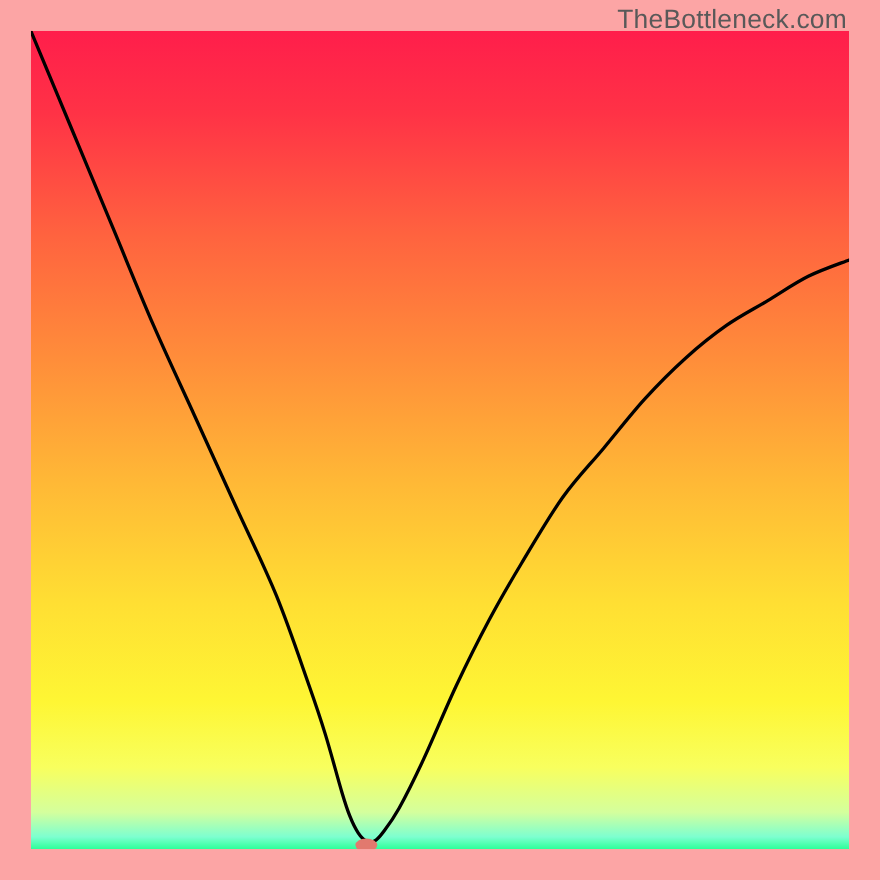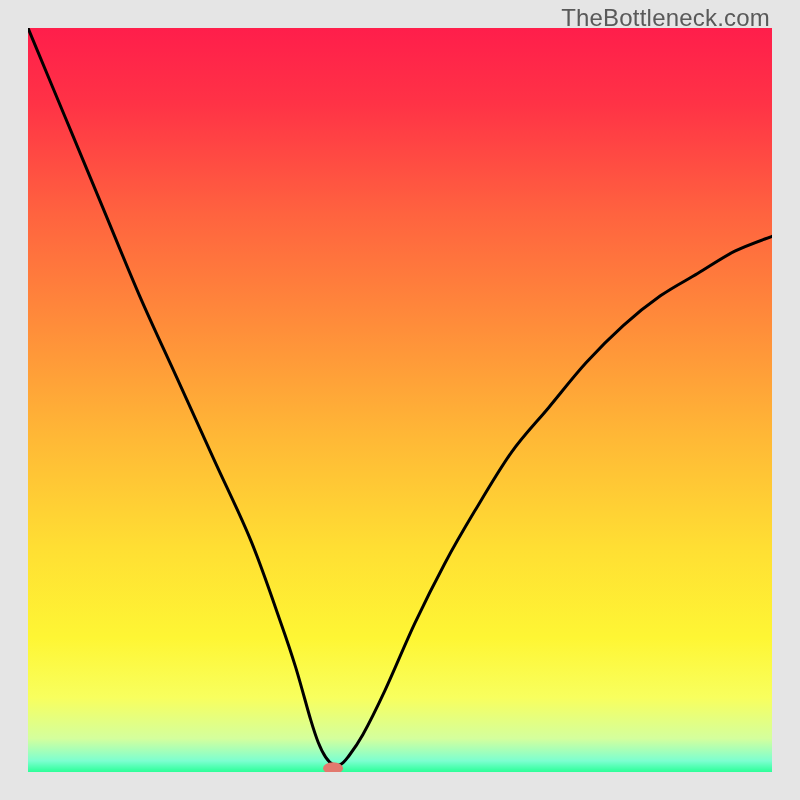--- a/index.html
+++ b/index.html
@@ -10,21 +10,21 @@
     overflow: hidden;
     background: #000;
     font-family: Arial, Helvetica, sans-serif;
   }
   .frame {
     position: absolute;
     top: 0;
     left: 0;
     width: 800px;
     height: 800px;
-    background: #e5e5e5;
+    background: #fca5a5;
   }
   .plot {
     position: absolute;
     top: 28px;
     left: 28px;
     width: 744px;
     height: 744px;
     overflow: hidden;
   }
   .watermark {

